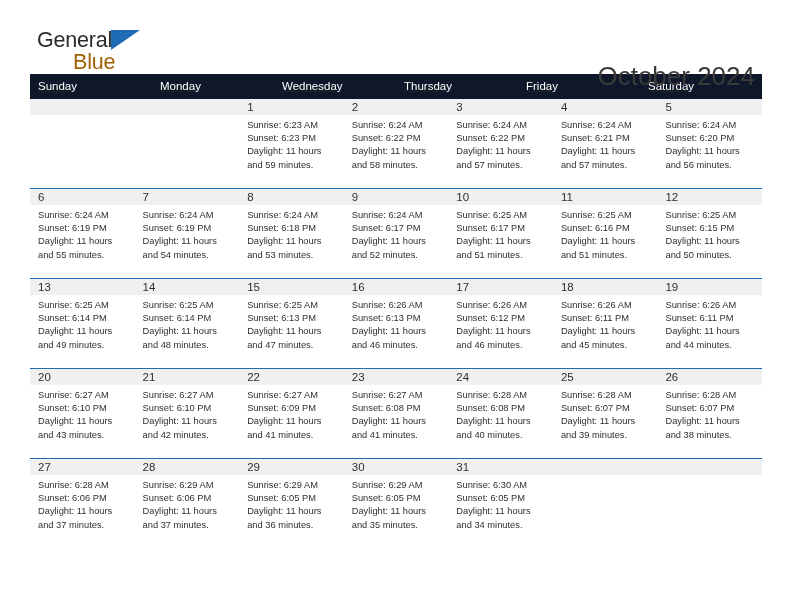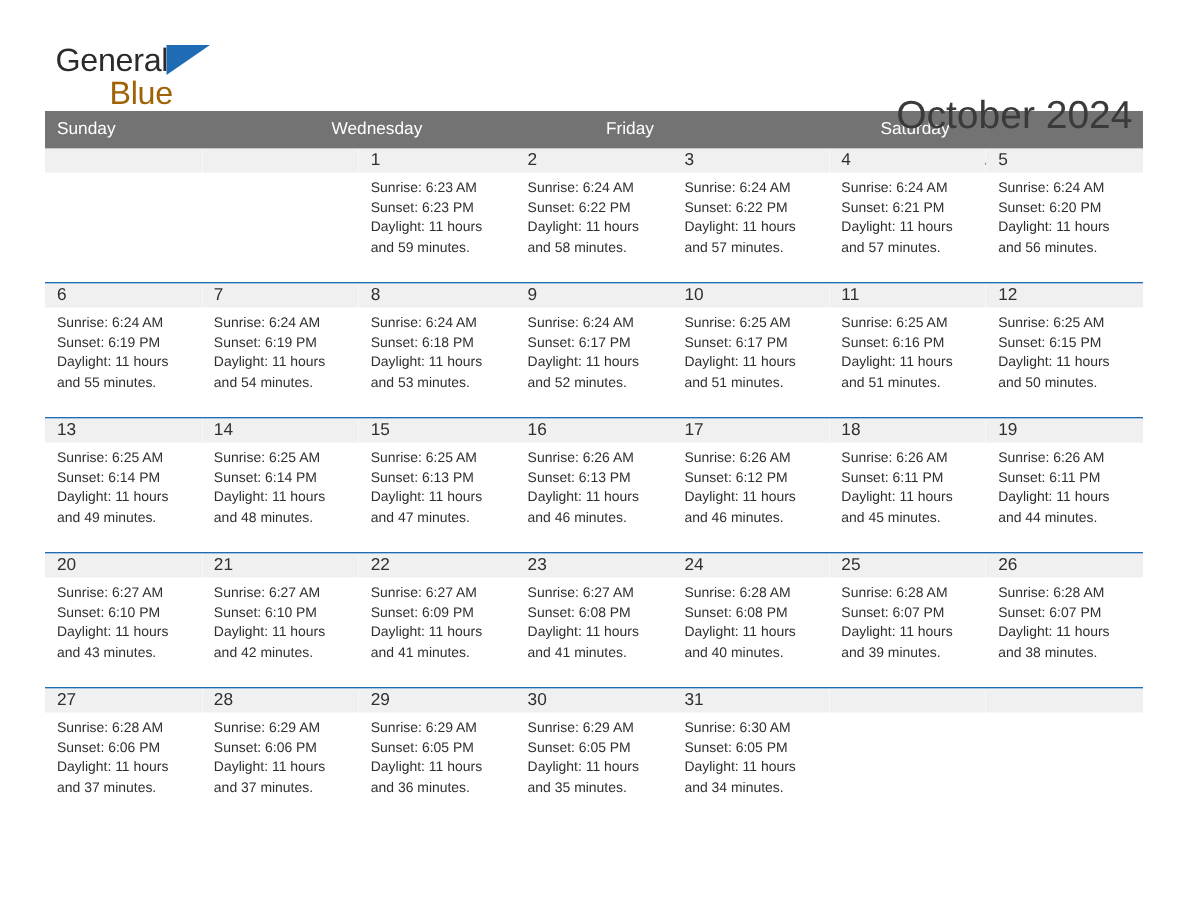--- a/index.html
+++ b/index.html
@@ -84,21 +84,22 @@
     white-space: nowrap;
   }
 
   
   .calendar {
     width: 732px;
     margin: 0 auto;
   }
   .weekdays {
     display: flex;
-    background: #737373;
+    background: #0f172a;
+    text-decoration: underline;
   }
   .weekday {
     flex: 1 1 0;
     box-sizing: border-box;
     padding: 5px 0 5px 8px;
     font-size: 11.5px;
     color: #ffffff;
     line-height: 15px;
   }
 
@@ -152,21 +153,23 @@
       <div class="cal-title">October 2024</div>
       <div class="cal-subtitle">Navelim, Goa, India</div>
     </div>
 
   </div>
 
   <div class="calendar">
 
     <div class="weekdays">
       <div class="weekday">Sunday</div>
+      <div class="weekday">Monday</div>
       <div class="weekday">Wednesday</div>
+      <div class="weekday">Thursday</div>
       <div class="weekday">Friday</div>
       <div class="weekday">Saturday</div>
     </div>
 
     <div id="weeks-container">
         <div class="week first">
           <div class="daycell">
             <div class="datebar"></div>
           </div>
           <div class="daycell">

